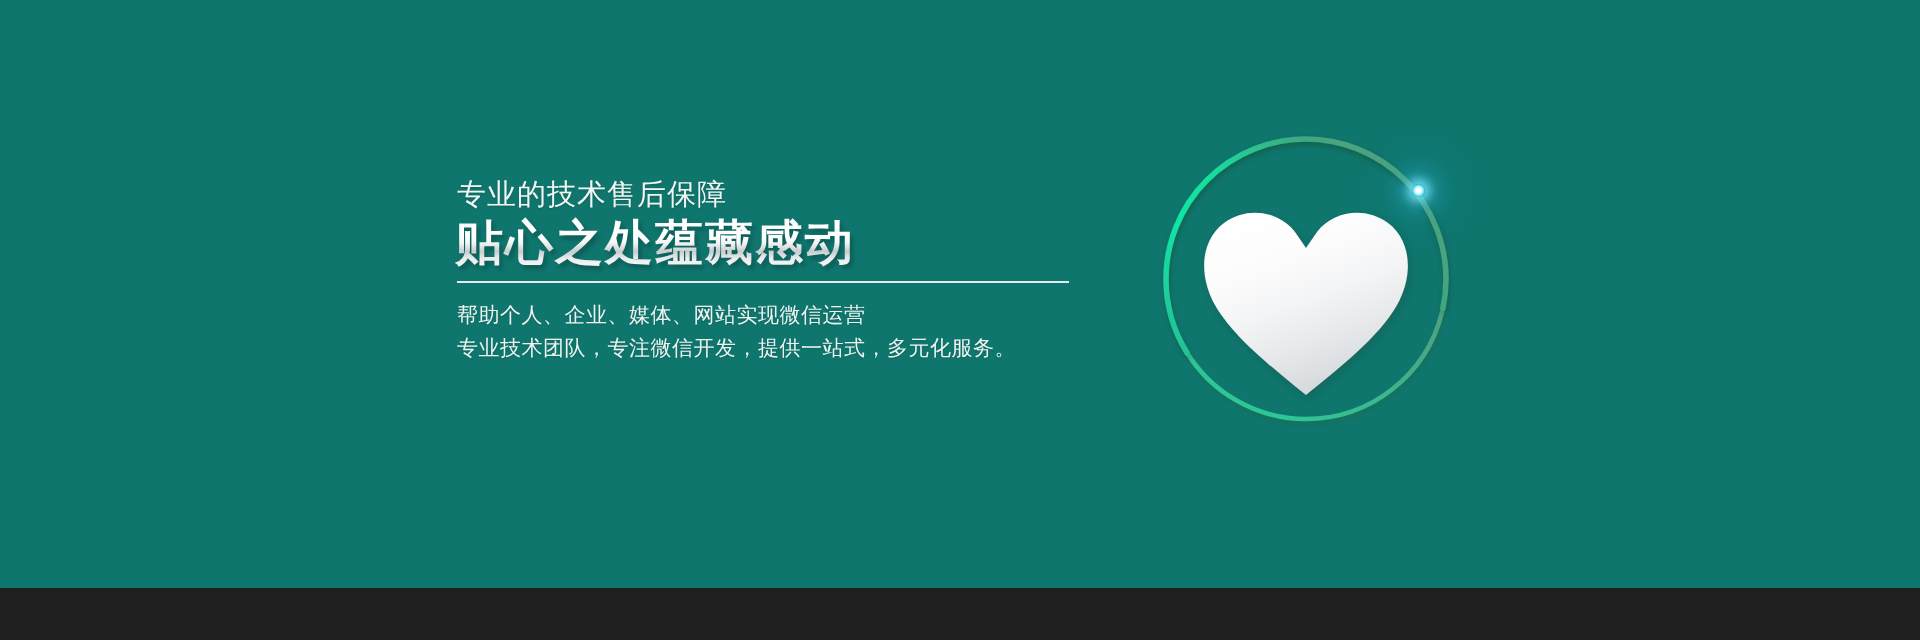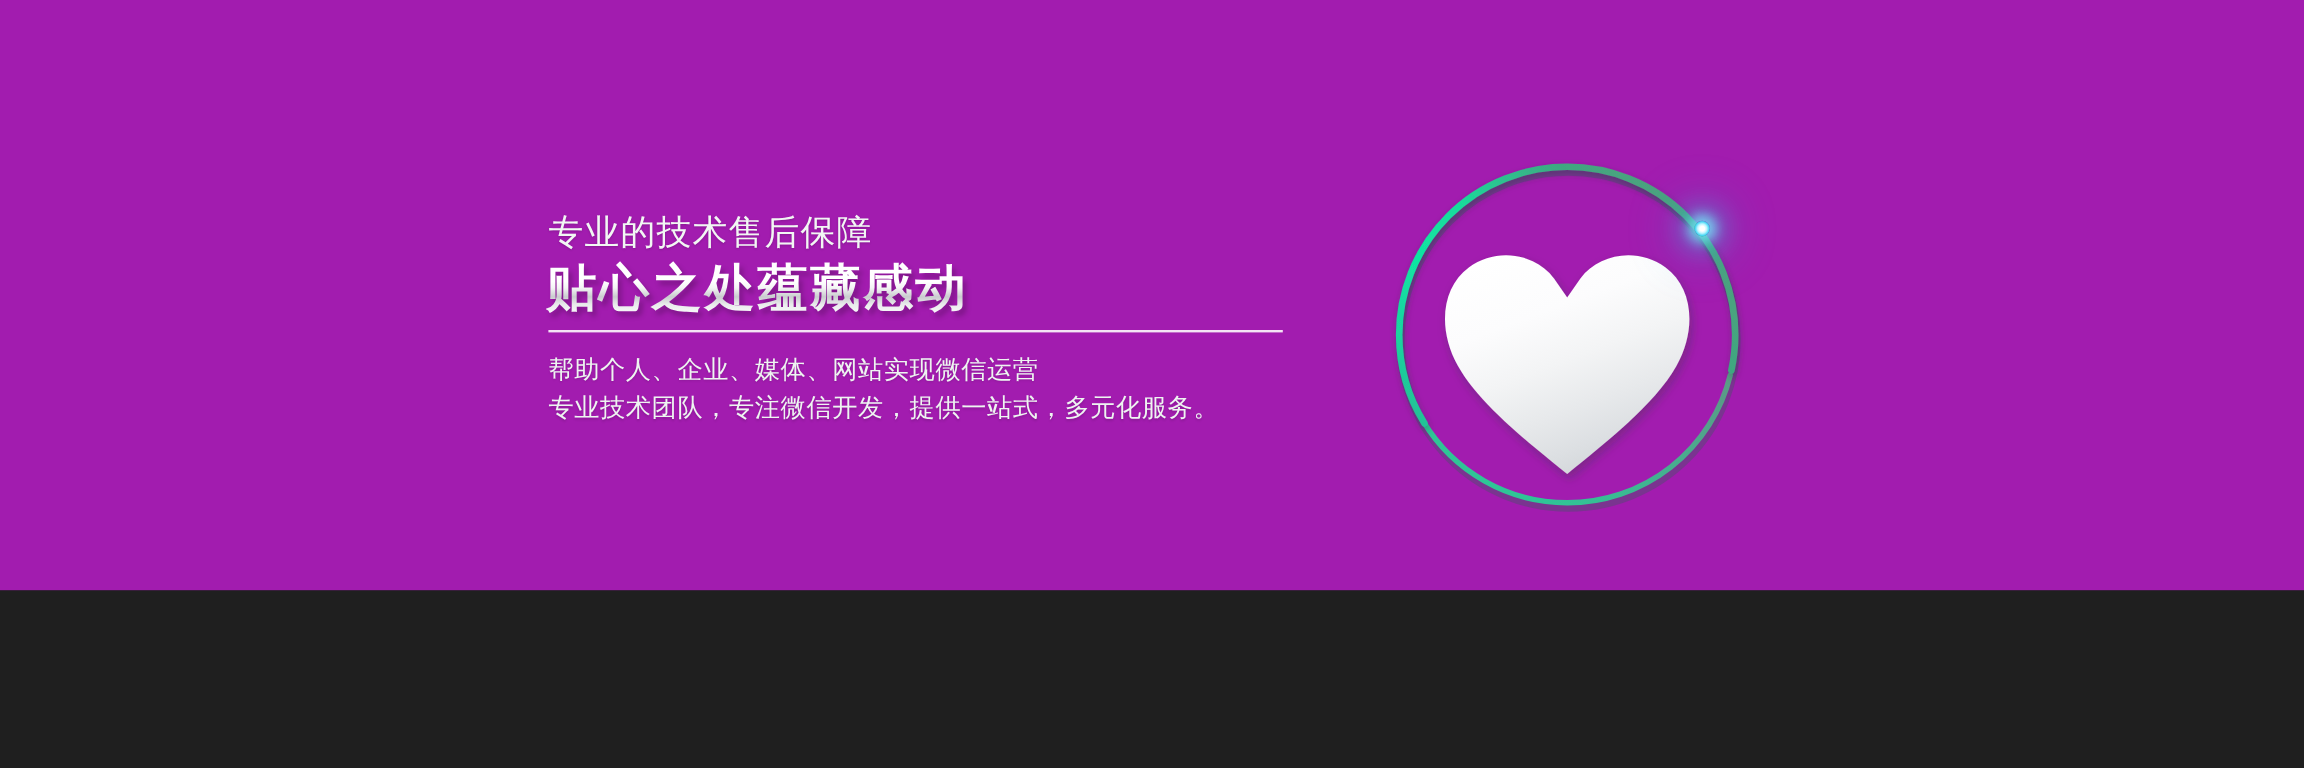--- a/index.html
+++ b/index.html
@@ -5,23 +5,23 @@
 <style>
   html, body {
     margin: 0;
     padding: 0;
     background: #1f1f1f;
   }
 
   .banner {
     position: relative;
     width: 1920px;
-    height: 492px;
+    height: 588px;
     overflow: hidden;
-    background: #a21caf;
+    background: #0f766e;
     font-family: "Liberation Sans", "DejaVu Sans", sans-serif;
     -webkit-font-smoothing: antialiased;
   }
 
   
   .text-block {
     position: absolute;
     left: 455px;
     top: 178px;
     width: 700px;
@@ -32,21 +32,21 @@
     line-height: 1.15;
     font-weight: 400;
     color: #f2f7f4;
     letter-spacing: 1px;
     text-shadow: 0 1px 2px rgba(0,0,0,0.18);
     margin: 0 0 6px 2px;
     white-space: nowrap;
   }
 
   .headline {
-    font-size: 42px;
+    font-size: 48px;
     line-height: 1.08;
     font-weight: 700;
     letter-spacing: 2px;
     margin: 0 0 0 0;
     white-space: nowrap;
     background: linear-gradient(to bottom,
         #ffffff 0%,
         #ffffff 38%,
         #f3f4f4 50%,
         #c9ccce 66%,

